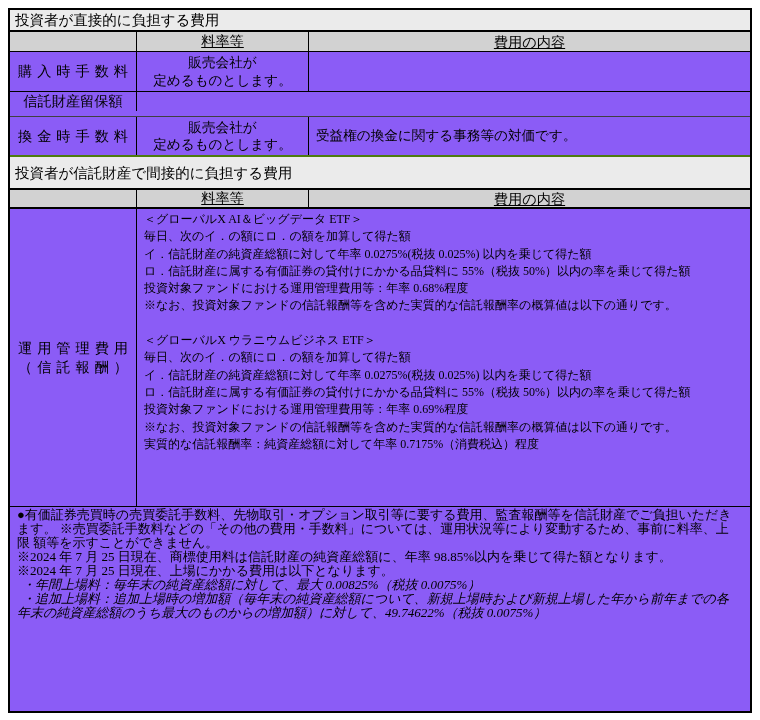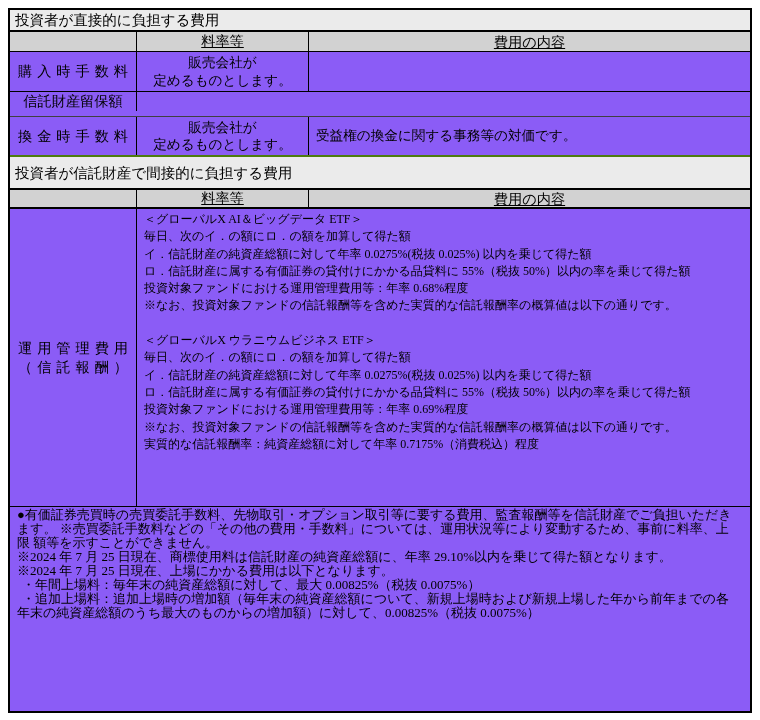--- a/index.html
+++ b/index.html
@@ -73,21 +73,21 @@
   }
   .cm-other {
     flex: 1;
     font-size: 13px;
     line-height: 14px;
     padding: 1px 18px 0 7px;
     overflow: hidden;
   }
   .hang { padding-left: 27px; text-indent: -27px; }
   .blank-line { height: 17.3px; }
-  .dot-indent { text-indent: 5px; }
+  .dot-indent { text-indent: 5px; font-style: italic; }
 </style>
 </head>
 <body>
 
 <div class="doc">
 
   <div class="bar bar1">
     <span>投資者が直接的に負担する費用</span>
   </div>
 
@@ -158,20 +158,20 @@
       <div class="hang">ロ．信託財産に属する有価証券の貸付けにかかる品貸料に 55%（税抜 50%）以内の率を乗じて得た額</div>
       <div>投資対象ファンドにおける運用管理費用等：年率 0.69%程度</div>
       <div>※なお、投資対象ファンドの信託報酬等を含めた実質的な信託報酬率の概算値は以下の通りです。</div>
       <div>実質的な信託報酬率：純資産総額に対して年率 0.7175%（消費税込）程度</div>
     </div>
   </div>
 
   <div class="row r-other">
     <div class="cm-other">
       <div>●有価証券売買時の売買委託手数料、先物取引・オプション取引等に要する費用、監査報酬等を信託財産でご負担いただきます。 ※売買委託手数料などの「その他の費用・手数料」については、運用状況等により変動するため、事前に料率、上限 額等を示すことができません。</div>
-      <div>※2024 年 7 月 25 日現在、商標使用料は信託財産の純資産総額に、年率 29.10%以内を乗じて得た額となります。</div>
+      <div>※2024 年 7 月 25 日現在、商標使用料は信託財産の純資産総額に、年率 98.85%以内を乗じて得た額となります。</div>
       <div>※2024 年 7 月 25 日現在、上場にかかる費用は以下となります。</div>
       <div class="dot-indent">・年間上場料：毎年末の純資産総額に対して、最大 0.00825%（税抜 0.0075%）</div>
-      <div class="dot-indent">・追加上場料：追加上場時の増加額（毎年末の純資産総額について、新規上場時および新規上場した年から前年までの各年末の純資産総額のうち最大のものからの増加額）に対して、0.00825%（税抜 0.0075%）</div>
+      <div class="dot-indent">・追加上場料：追加上場時の増加額（毎年末の純資産総額について、新規上場時および新規上場した年から前年までの各年末の純資産総額のうち最大のものからの増加額）に対して、49.74622%（税抜 0.0075%）</div>
     </div>
   </div>
 
 </div>
 
 </body></html>

